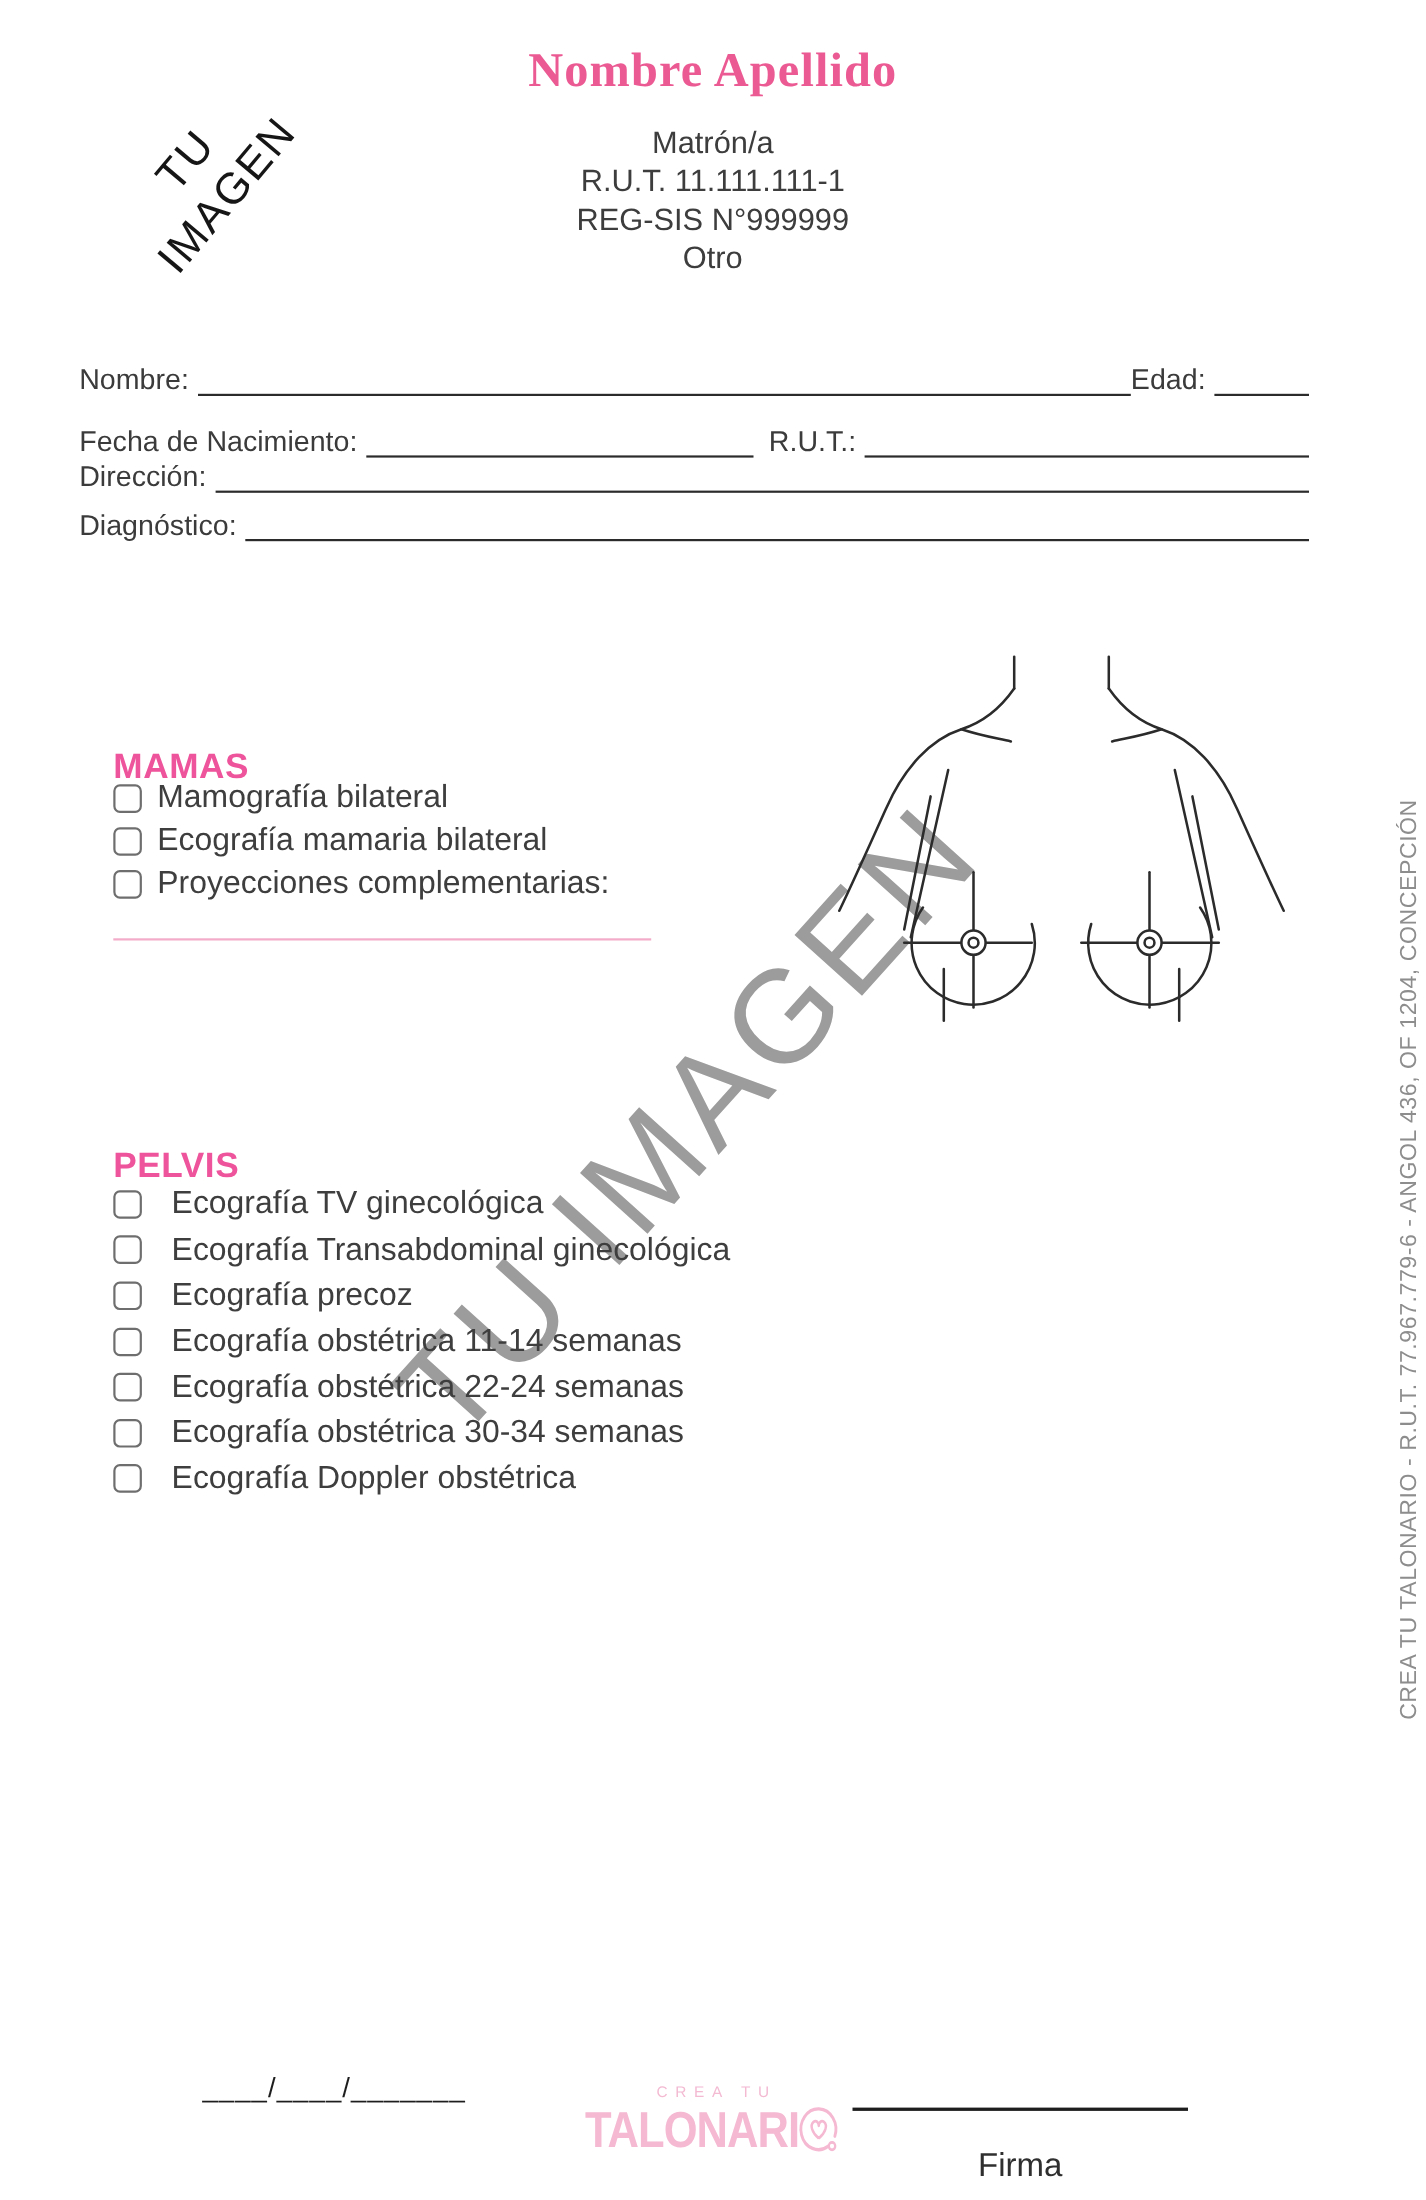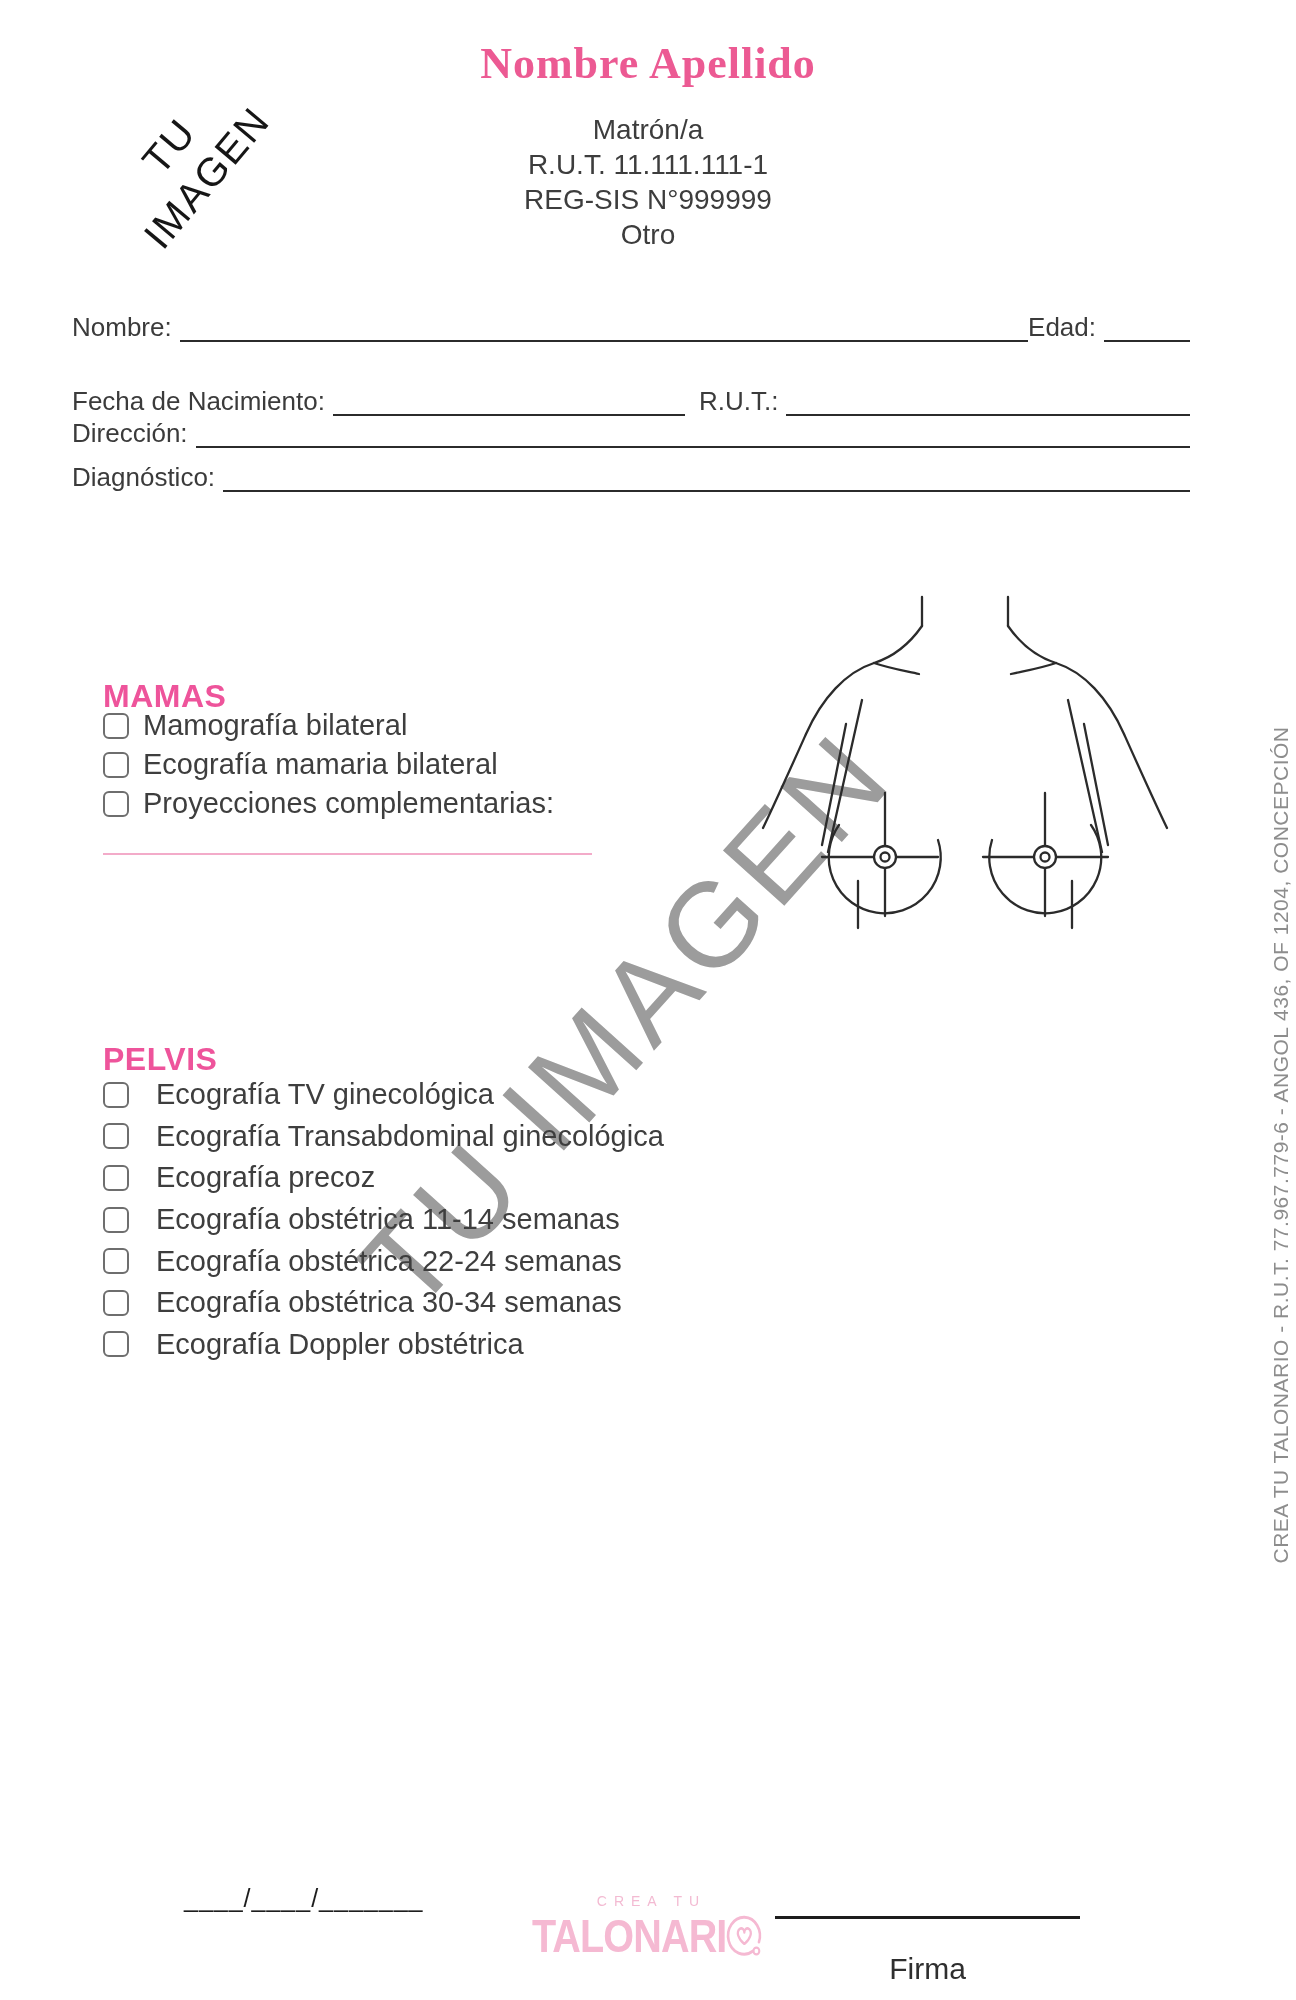--- a/index.html
+++ b/index.html
@@ -119,21 +119,21 @@
     <div>Otro</div>
   </div>
 
   <div class="img-placeholder">
     <div>TU</div>
     <div>IMAGEN</div>
   </div>
 
   <div class="watermark">TU IMAGEN</div>
 
-  <div class="form-row" style="top:312px;">
+  <div class="form-row" style="top:330px;">
     <span class="lbl">Nombre:</span>
     <span class="gap"></span>
     <span class="fill-line fill-flex"></span>
     <span class="lbl">Edad:</span>
     <span class="gap"></span>
     <span class="fill-line" style="width:86px;"></span>
   </div>
   <div class="form-row" style="top:374px;margin-top:12px;">
     <span class="lbl">Fecha de Nacimiento:</span>
     <span class="gap"></span>

